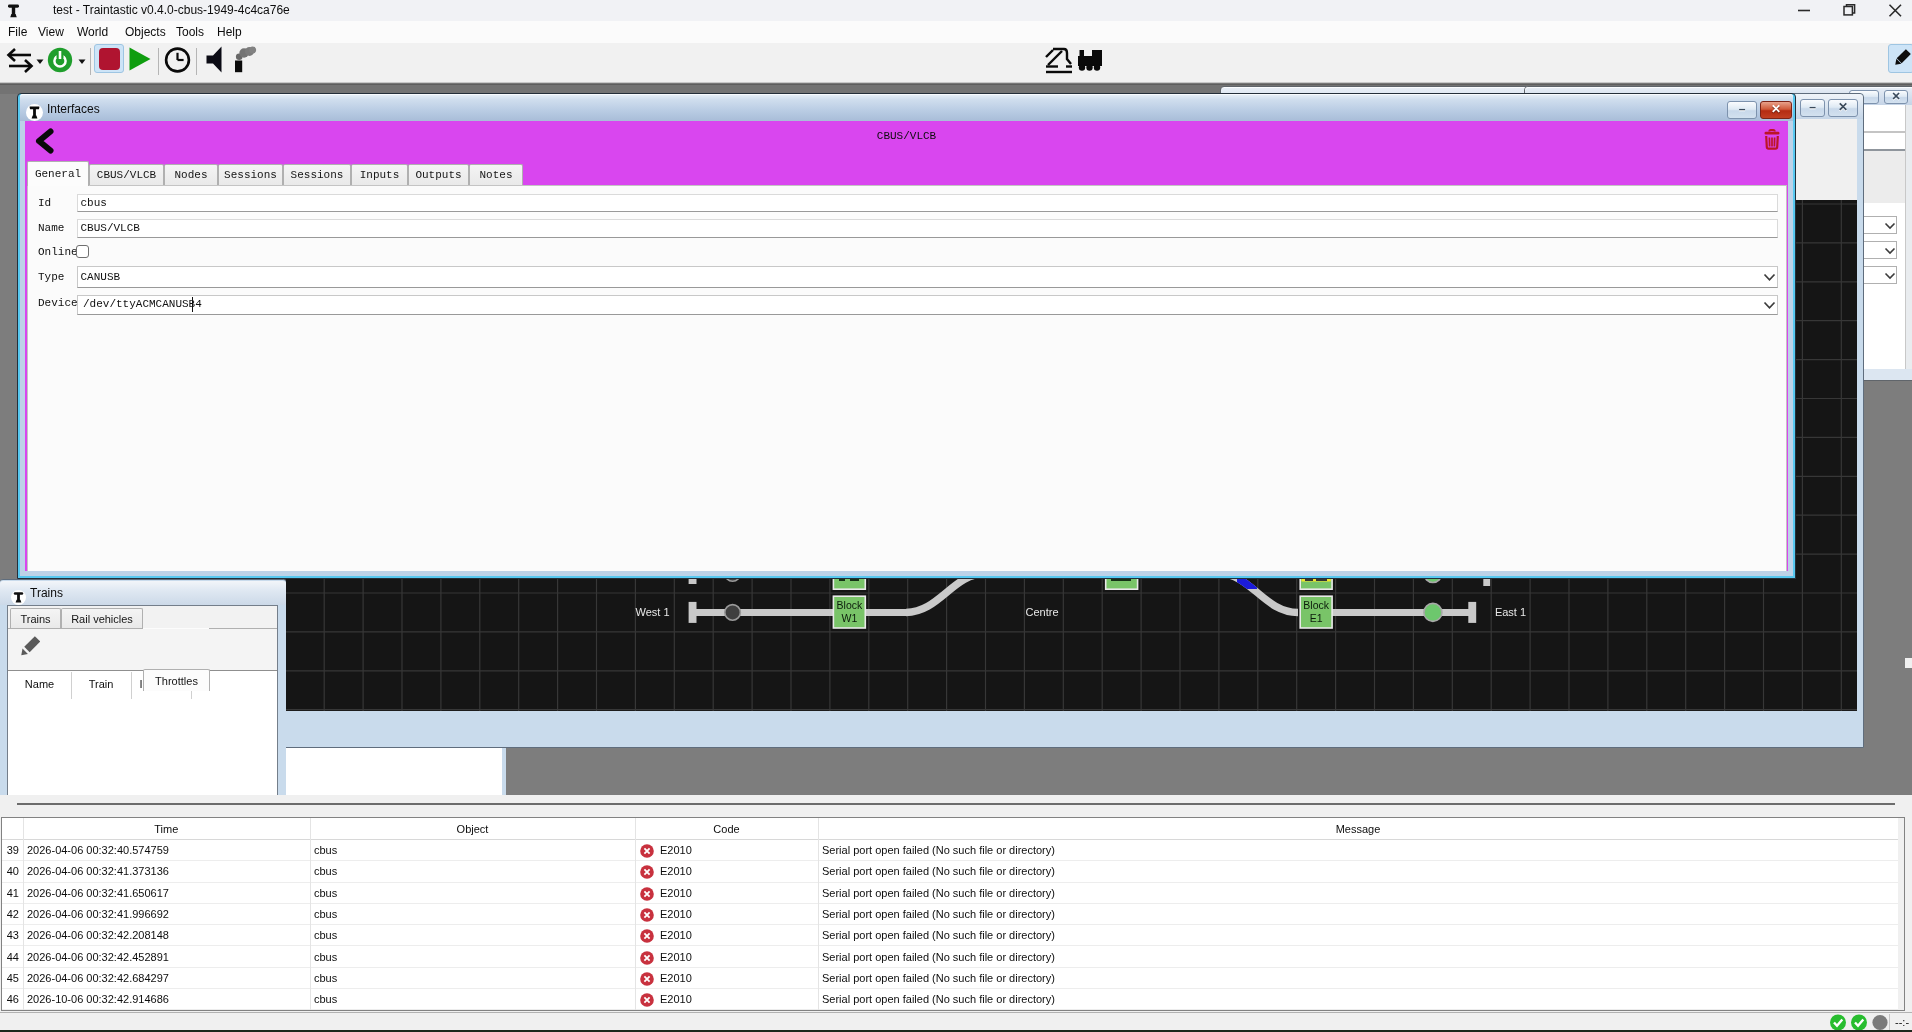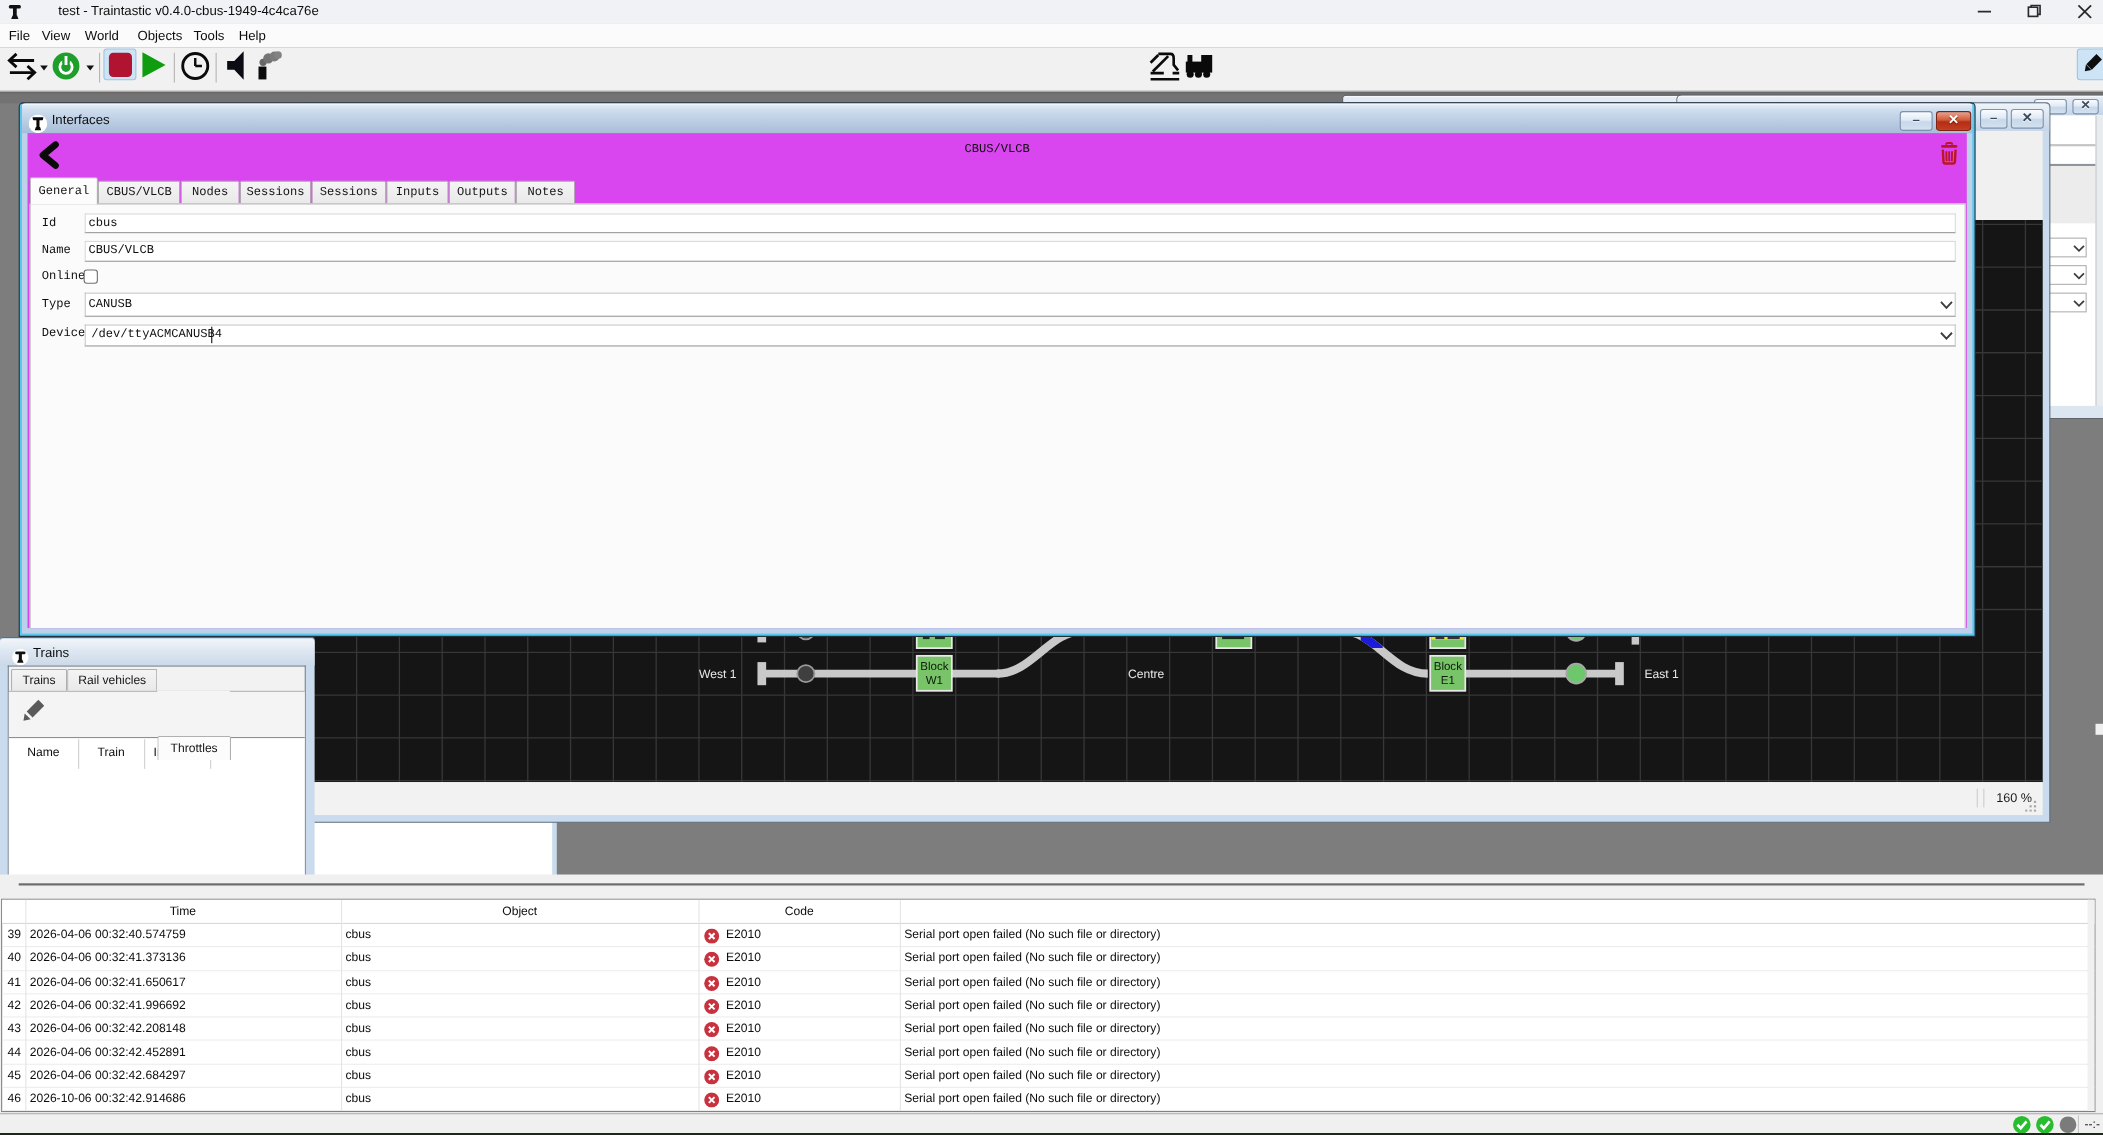--- a/index.html
+++ b/index.html
@@ -264,35 +264,20 @@
             <rect x="821.7" y="357.4" width="31.9" height="31.8" fill="#79c468" stroke="#e8e8e8" stroke-width="1.6"></rect>
             <rect x="827.0" y="377.5" width="20" height="3.5" fill="#143014"></rect>
             <rect x="1016.2" y="357.4" width="31.9" height="31.8" fill="#79c468" stroke="#e8e8e8" stroke-width="1.6"></rect>
             <rect x="1017.5" y="375.5" width="29.3" height="6" fill="#f2e42a"></rect>
             <rect x="1021.0" y="378.0" width="8" height="3" fill="#333"></rect>
             <rect x="1032.0" y="378.0" width="11" height="3" fill="#333"></rect>
           </g>
     </svg>
   </div>
 
-  <div class="abs" style="left:6px;top:617px;width:1573px;height:30px;background:#f2f2f2;">
-    <div class="abs" style="left:1513px;top:6px;width:1px;height:17px;background:#cdcdcd;"></div>
-    <div class="abs" style="left:1519px;top:6px;width:1px;height:17px;background:#cdcdcd;"></div>
-    <div class="abs" style="left:1524px;top:0;width:46px;height:30px;line-height:30px;font-size:11.5px;color:#1a1a1a;text-align:center;">160 %</div>
-    <svg class="abs" style="right:5px;top:16px" width="11" height="11" viewBox="0 0 11 11">
-      <g fill="#a8a8a8">
-        <rect x="8" y="1" width="2" height="2"></rect>
-            <rect x="8" y="5" width="2" height="2"></rect>
-            <rect x="8" y="9" width="2" height="2"></rect>
-        <rect x="4" y="5" width="2" height="2"></rect>
-            <rect x="4" y="9" width="2" height="2"></rect>
-            <rect x="0" y="9" width="2" height="2"></rect>
-      </g>
-    </svg>
-  </div>
 </div>
 
 <div class="win-btn" style="left:1800px;top:99px;width:25px;height:18px;"></div>
 <div class="glyph" style="left:1800px;top:99px;width:25px;height:18px;line-height:16px;text-align:center;font-size:12px;">–</div>
 <div class="win-btn" style="left:1828px;top:99px;width:30px;height:18px;"></div>
 <div class="glyph" style="left:1828px;top:99px;width:30px;height:18px;line-height:17px;text-align:center;font-size:12px;">✕</div>
 
 <div class="abs" style="left:0;top:579px;width:286px;height:229px;background:#c9dbec;border-top:1px solid #5f6d7d;border-radius:3px 3px 0 0;">
   <div class="abs" style="left:0;top:1px;width:286px;height:24px;background:linear-gradient(180deg,#f2f5f9 0%,#dfe8f2 40%,#ccd9e8 100%);border-radius:3px 3px 0 0;"></div>
   <svg class="abs" style="left:11px;top:10px" width="15" height="15" viewBox="0 0 15 15">
@@ -408,20 +393,21 @@
 
 <div class="abs" style="left:1905px;top:658px;width:7px;height:10px;background:#f0f0f0;"></div>
 
 <div class="abs" style="left:0;top:795px;width:1912px;height:217px;background:#f0f0f0;"></div>
 <div class="abs" style="left:17px;top:803px;width:1878px;height:2px;background:#6c6c6c;"></div>
 <div id="logtable" class="abs" style="left:1px;top:817px;width:1904px;height:194px;background:#fff;border:1px solid #828282;">
     <div class="abs" style="left:0;top:0;width:1902px;height:22px;background:#fff;border-bottom:1px solid #d8d8d8;"></div>
     <div class="abs" style="left:20.5px;top:0;width:287.5px;height:32px;line-height:22px;text-align:center;color:#0d0d0d;">Time</div>
     <div class="abs" style="left:308px;top:0;width:325px;height:22px;line-height:22px;text-align:center;color:#0d0d0d;">Object</div>
     <div class="abs" style="left:633px;top:0;width:183px;height:22px;line-height:22px;text-align:center;color:#0d0d0d;">Code</div>
+    <div class="abs" style="left:816px;top:0;width:1080px;height:22px;line-height:22px;text-align:center;color:#0d0d0d;">Message</div>
     <div class="abs" style="left:0;top:22px;width:1902px;height:21.3px;border-bottom:1px solid #ededed;"></div>
     <div class="abs" style="left:0;top:22px;width:17px;height:21.3px;line-height:21.3px;text-align:right;color:#0d0d0d;">39</div>
     <div class="abs" style="left:25px;top:22px;height:21.3px;line-height:21.3px;color:#0d0d0d;">2026-04-06 00:32:40.574759</div>
     <div class="abs" style="left:312px;top:22px;height:21.3px;line-height:21.3px;color:#0d0d0d;">cbus</div>
     <svg class="abs" style="left:638px;top:26px" width="14" height="14" viewBox="0 0 14 14">
       <circle cx="7" cy="7" r="6.8" fill="#c8313e"></circle>
       <path d="M4.4 4.4 L9.6 9.6 M9.6 4.4 L4.4 9.6" stroke="#fff" stroke-width="1.8"></path>
     </svg>
     <div class="abs" style="left:658px;top:22px;height:21.3px;line-height:21.3px;color:#0d0d0d;">E2010</div>
     <div class="abs" style="left:820px;top:22px;height:21.3px;line-height:21.3px;color:#0d0d0d;">Serial port open failed (No such file or directory)</div>

